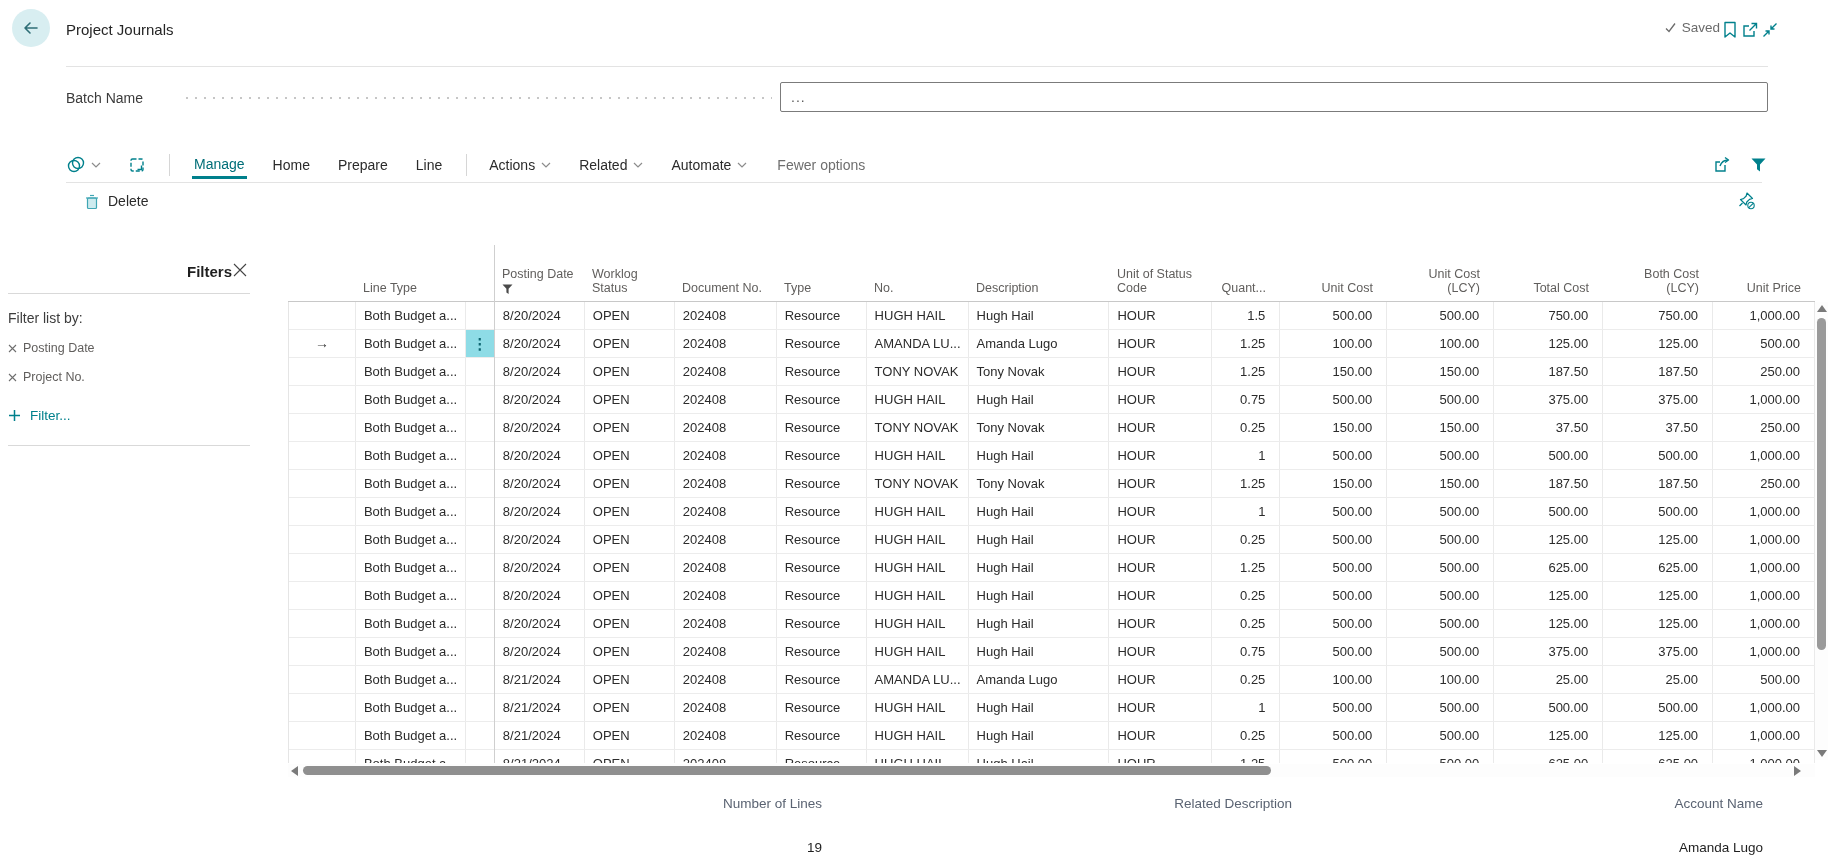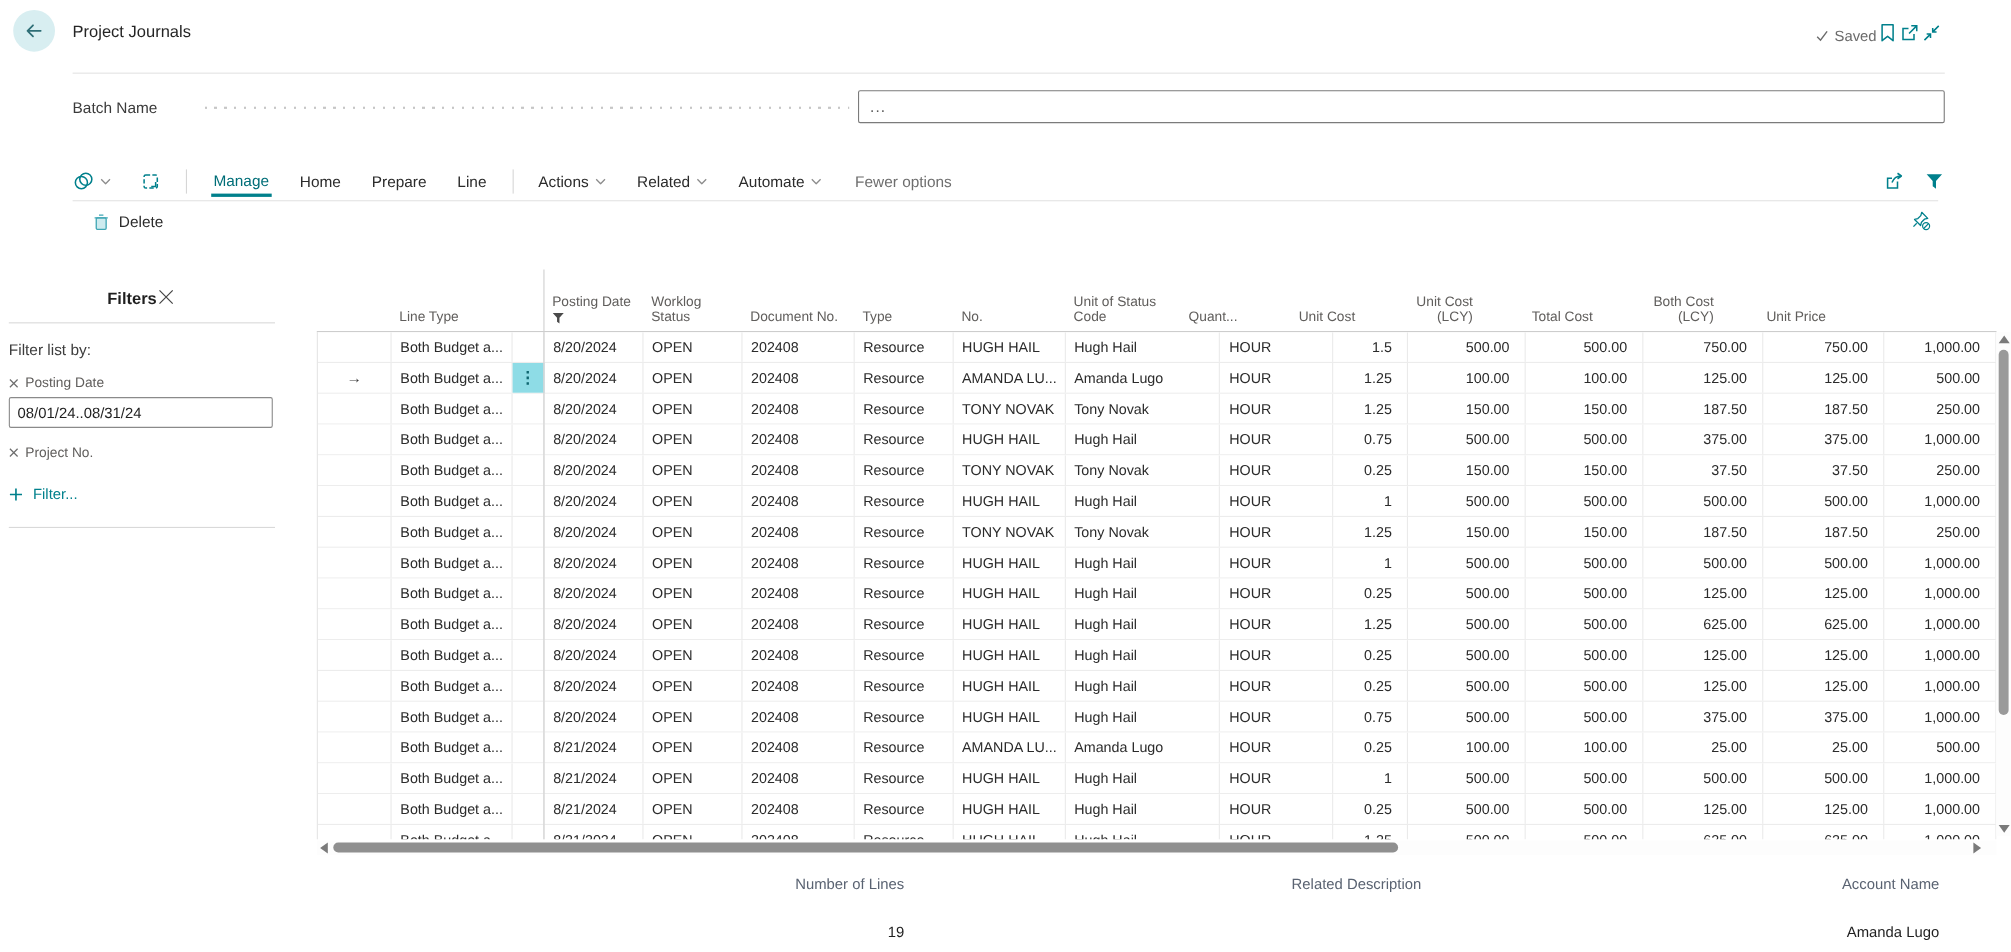--- a/index.html
+++ b/index.html
@@ -8,21 +8,21 @@
     width:1828px; height:865px; position:relative; overflow:hidden;
     background:#ffffff; color:#252525;
     font-family:"Liberation Sans", sans-serif;
   }
   .abs { position:absolute; }
 
   
   .back-btn { left:12px; top:9px; width:38px; height:38px; border-radius:50%;
     background:#d8eef1; display:flex; align-items:center; justify-content:center; cursor:pointer; }
   .page-title { left:66px; top:21px; font-size:15px; color:#252525; }
-  .topbar-right { right:62px; top:20px; display:flex; align-items:flex-end; }
+  .topbar-right { right:48px; top:20px; display:flex; align-items:flex-start; }
   .saved { display:flex; align-items:center; gap:5px; color:#6b6b6b; font-size:13.5px; }
   .icon-btn { width:20px; height:20px; display:flex; align-items:center; justify-content:center; cursor:pointer; }
   .hdiv { height:1px; background:#e3e3e3; }
 
   
   .batch-label { left:66px; top:90px; font-size:14px; color:#3b3b3b; }
   .leader { left:186px; top:97px; width:586px; height:2px;
     background:repeating-linear-gradient(to right,#c6c6c6 0 2px,transparent 2px 9px); }
   .batch-input { left:780px; top:82px; width:988px; height:30px; border:1px solid #7b7b7b; border-radius:2px;
     display:flex; align-items:center; }
@@ -43,21 +43,21 @@
   .ab-right { margin-left:auto; display:flex; align-items:center; gap:16px; }
   .ab-div { left:66px; top:182px; width:1696px; }
 
   
   .delete-row { left:84px; top:189px; height:24px; display:flex; align-items:center; gap:8px; cursor:pointer; }
   .delete-label { font-size:14px; color:#2b2b2b; }
   .unpin { left:1736px; top:190px; }
 
   
   .filters-panel { left:8px; top:262px; width:242px; }
-  .fp-head { display:flex; align-items:center; justify-content:center; }
+  .fp-head { display:flex; align-items:center; justify-content:flex-end; }
   .fp-title { font-size:15px; font-weight:bold; color:#1f1f1f; }
   .fp-close { cursor:pointer; width:18px; height:18px; }
   .fp-div { height:1px; background:#d9d9d9; margin:13px 0 0 0; }
   .fp-sub { margin-top:16px; font-size:14px; color:#3d3d3d; }
   .fp-field-label { margin-top:15px; display:flex; align-items:center; gap:6px; font-size:12.5px; color:#605e5c; }
   .fp-input { margin-top:6px; width:240px; height:28px; border:1px solid #8a8a8a; border-radius:2px;
     display:flex; align-items:center; }
   .fp-input input { flex:1; border:none; outline:none; background:transparent; padding:0 7px;
     font:13.5px "Liberation Sans",sans-serif; color:#1f1f1f; }
   .fp-select { margin-top:6px; width:240px; height:28px; border:1px solid #8a8a8a; border-radius:2px;
@@ -249,23 +249,20 @@
   <div class="fp-sub">Filter list by:</div>
 
   <div class="fp-field-label">
     <span>
       <svg width="9" height="9" viewBox="0 0 9 9">
           <path d="M1 1l7 7M8 1L1 8" stroke="#6e6e6e" stroke-width="1.1"></path>
         </svg>
     </span>
     <span>Posting Date</span>
   </div>
-  <div class="fp-input">
-    <input value="08/01/24..08/31/24" style="">
-  </div>
 
   <div class="fp-field-label">
     <span>
       <svg width="9" height="9" viewBox="0 0 9 9">
           <path d="M1 1l7 7M8 1L1 8" stroke="#6e6e6e" stroke-width="1.1"></path>
         </svg>
     </span>
     <span>Project No.</span>
   </div>
 
@@ -300,20 +297,23 @@
       </div>
       <div class="h-cell" style="width: 102px;">
         <span>Document No.</span>
       </div>
       <div class="h-cell" style="width: 90px;">
         <span>Type</span>
       </div>
       <div class="h-cell" style="width: 102px;">
         <span>No.</span>
       </div>
+      <div class="h-cell" style="width: 141px;">
+        <span>Description</span>
+      </div>
       <div class="h-cell" style="width: 103px;">
         <span>Unit of Status Code</span>
       </div>
       <div class="h-cell right" style="width: 68px;">
         <span>Quant...</span>
       </div>
       <div class="h-cell right" style="width: 107px;">
         <span>Unit Cost</span>
       </div>
       <div class="h-cell right" style="width: 107px;">

